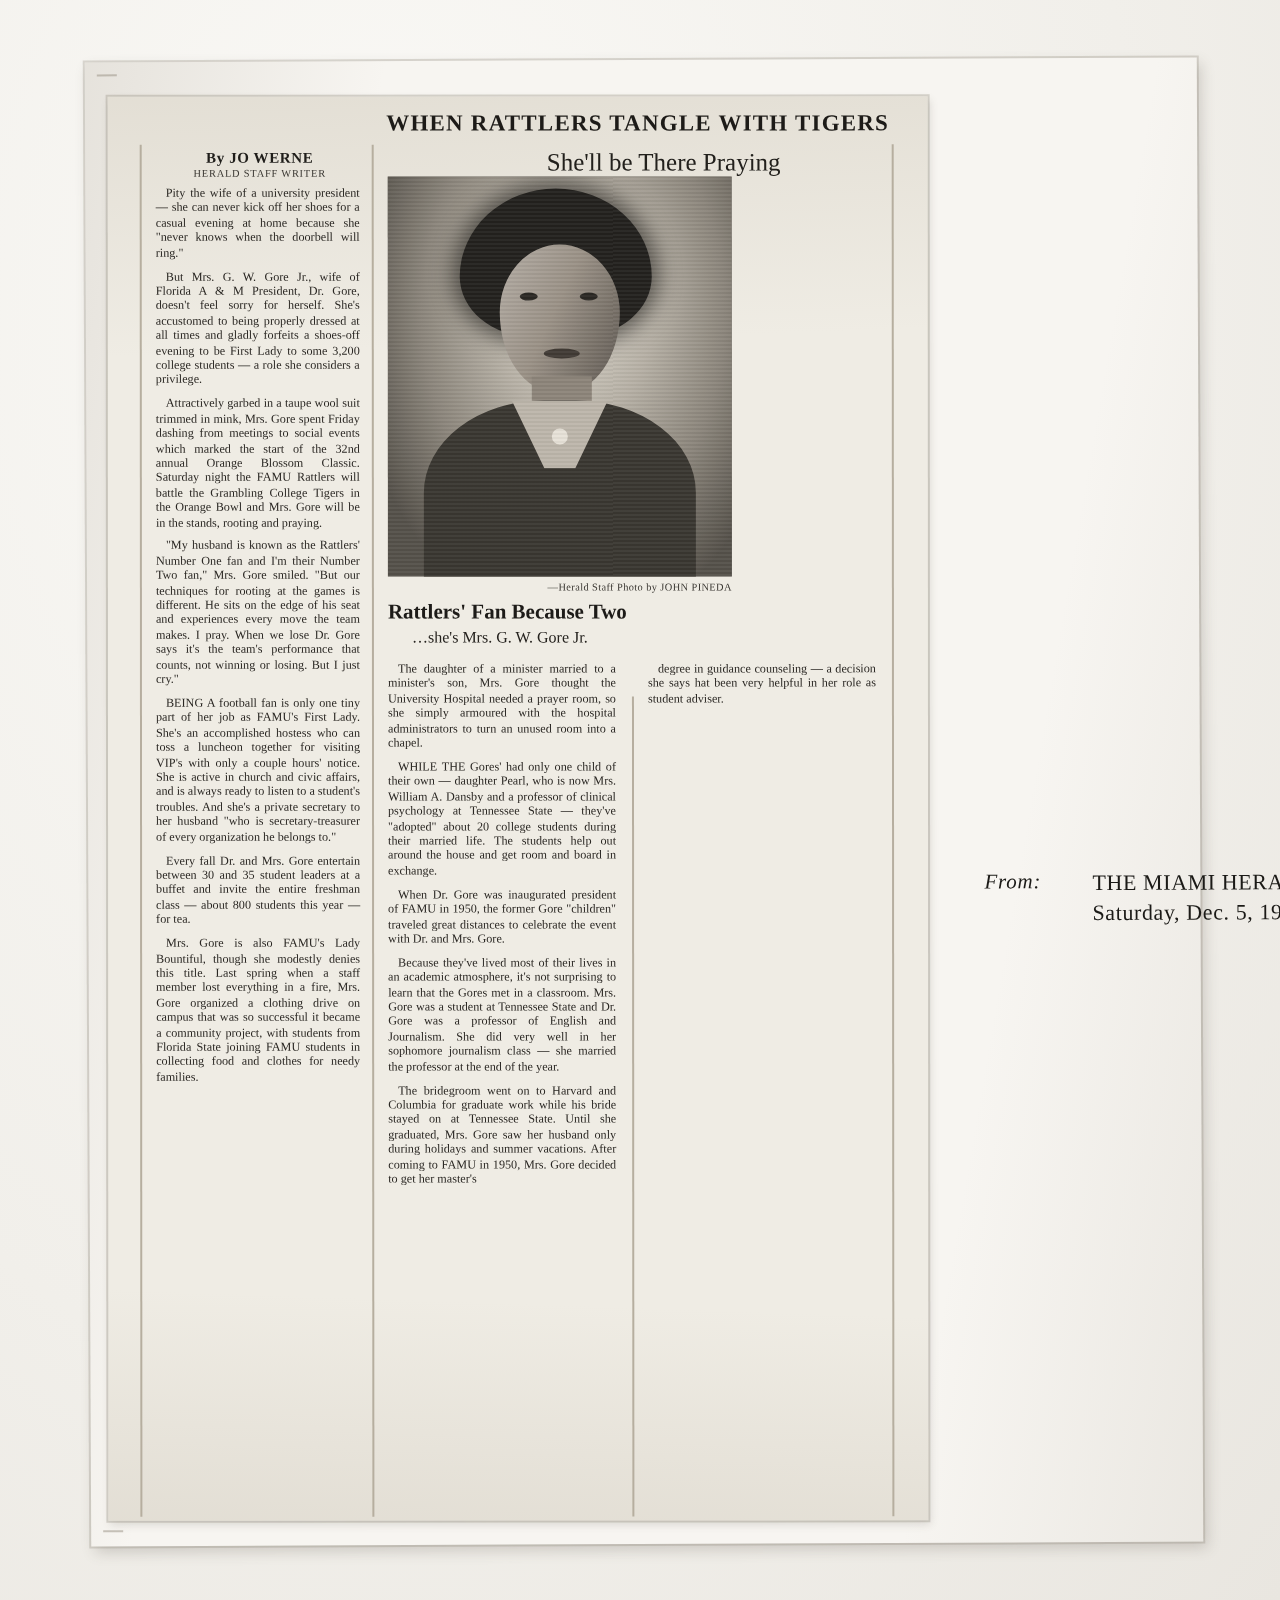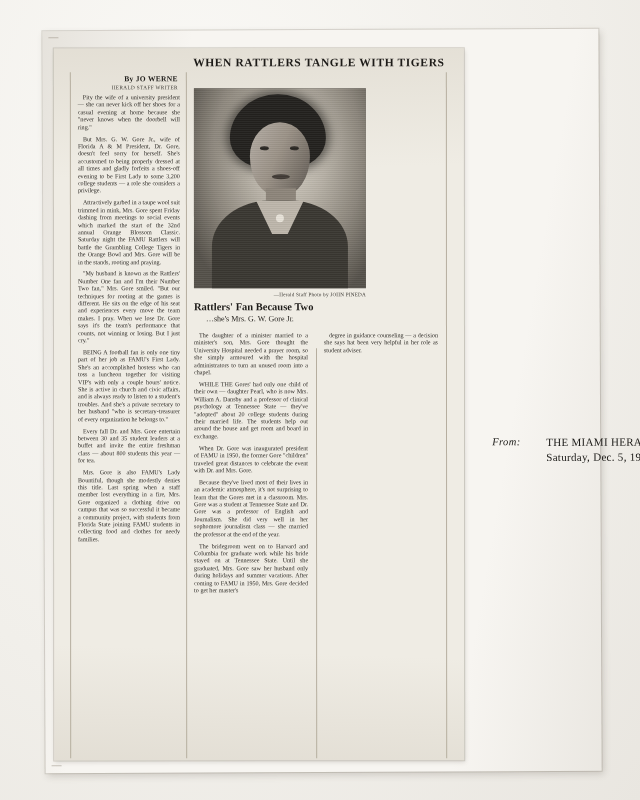--- a/index.html
+++ b/index.html
@@ -100,21 +100,21 @@
     width: 1px;
     background: #b6ae9f;
   }
 
   
   .byline {
     position: absolute;
     left: 28px;
     top: 26px;
     width: 96px;
-    text-align: right;
+    text-align: center;
   }
   .byline .by {
     font-size: 7.5px;
     font-weight: bold;
     letter-spacing: 0.3px;
     color: #1f1d1a;
   }
   .byline .role {
     font-size: 5.2px;
     letter-spacing: 0.4px;
@@ -291,20 +291,21 @@
 <div id="page">
   <div class="scan-bg"></div>
 
   <div class="sheet">
     <div class="sheet-shade"></div>
 
     <div class="clipping">
       <div class="clipping-texture"></div>
 
       <div class="headline-main">WHEN RATTLERS TANGLE WITH TIGERS</div>
+      <div class="headline-sub">She'll be There Praying</div>
 
       <div class="rule" style="left:16px; top:24px; height:686px;"></div>
       <div class="rule" style="left:132px; top:24px; height:686px;"></div>
       <div class="rule" style="left:262px; top:300px; height:410px;"></div>
       <div class="rule" style="left:392px; top:24px; height:686px;"></div>
 
       <div class="byline">
         <div class="by">By JO WERNE</div>
         <div class="role">Herald Staff Writer</div>
       </div>

